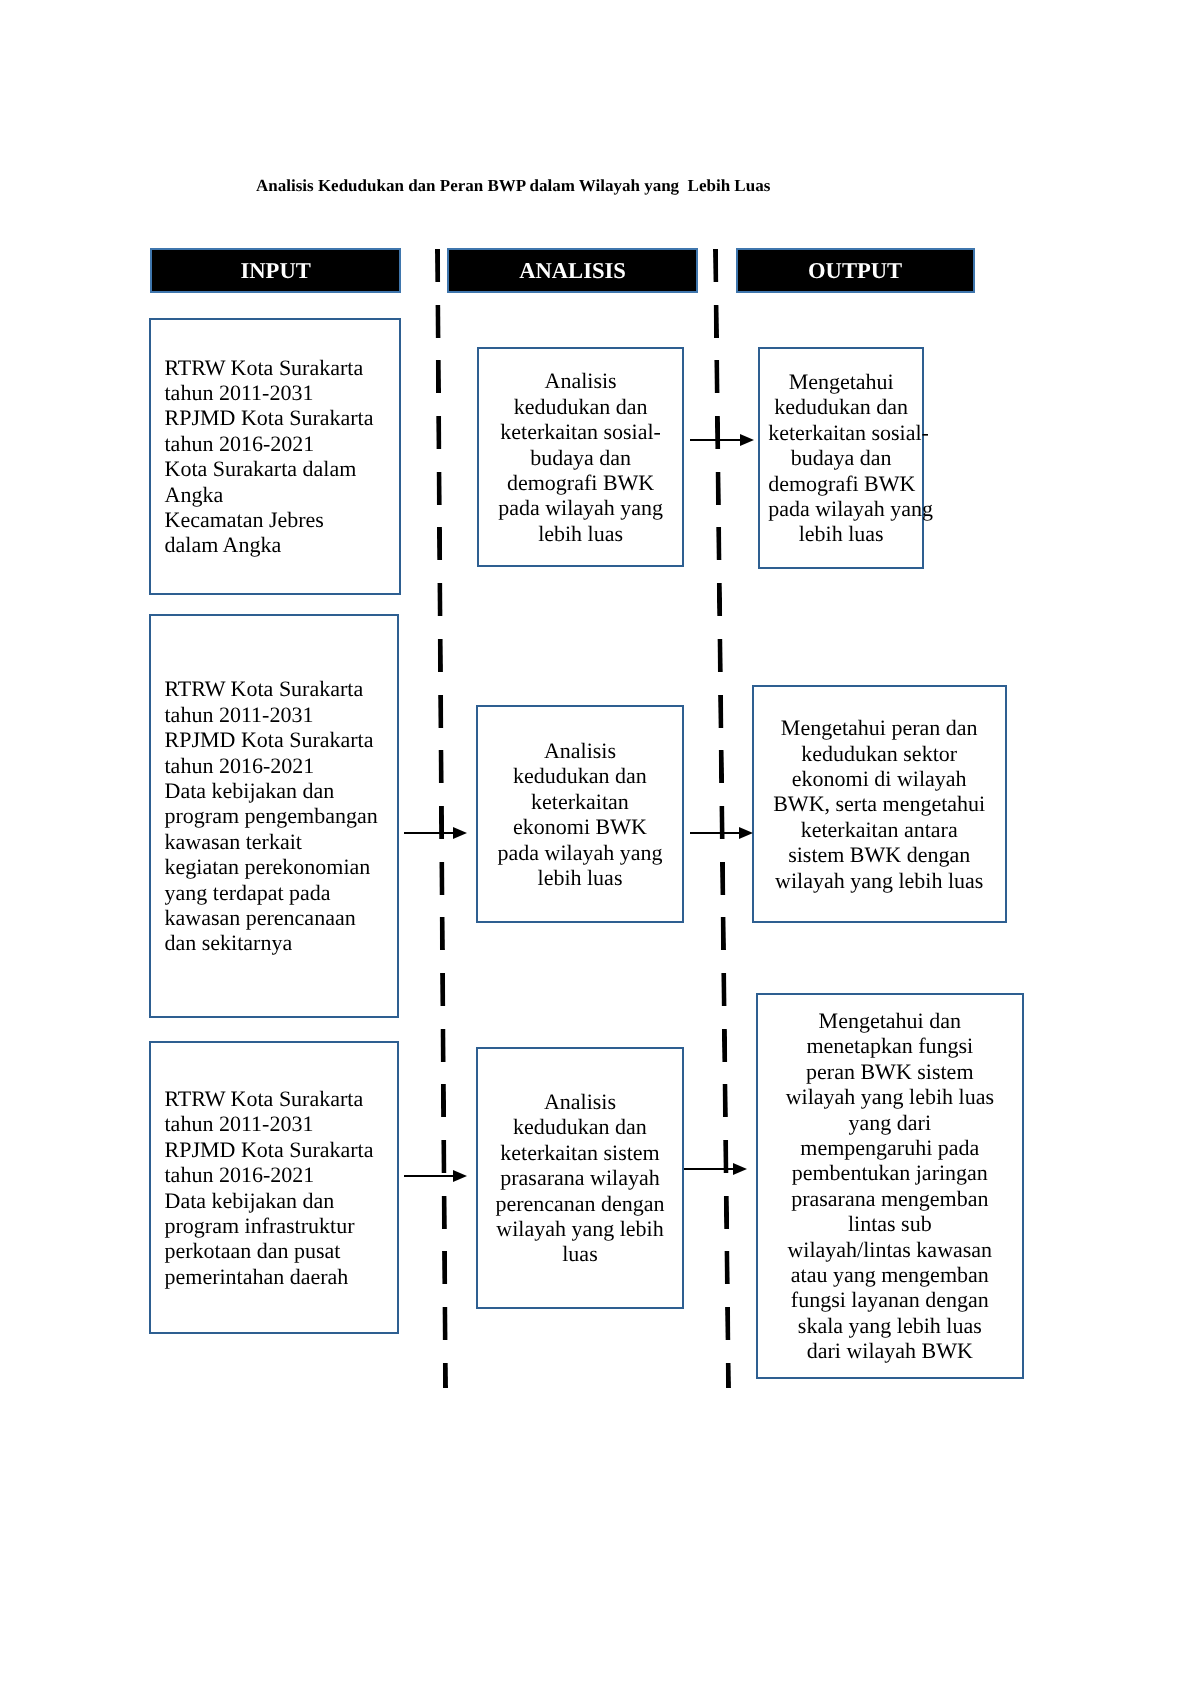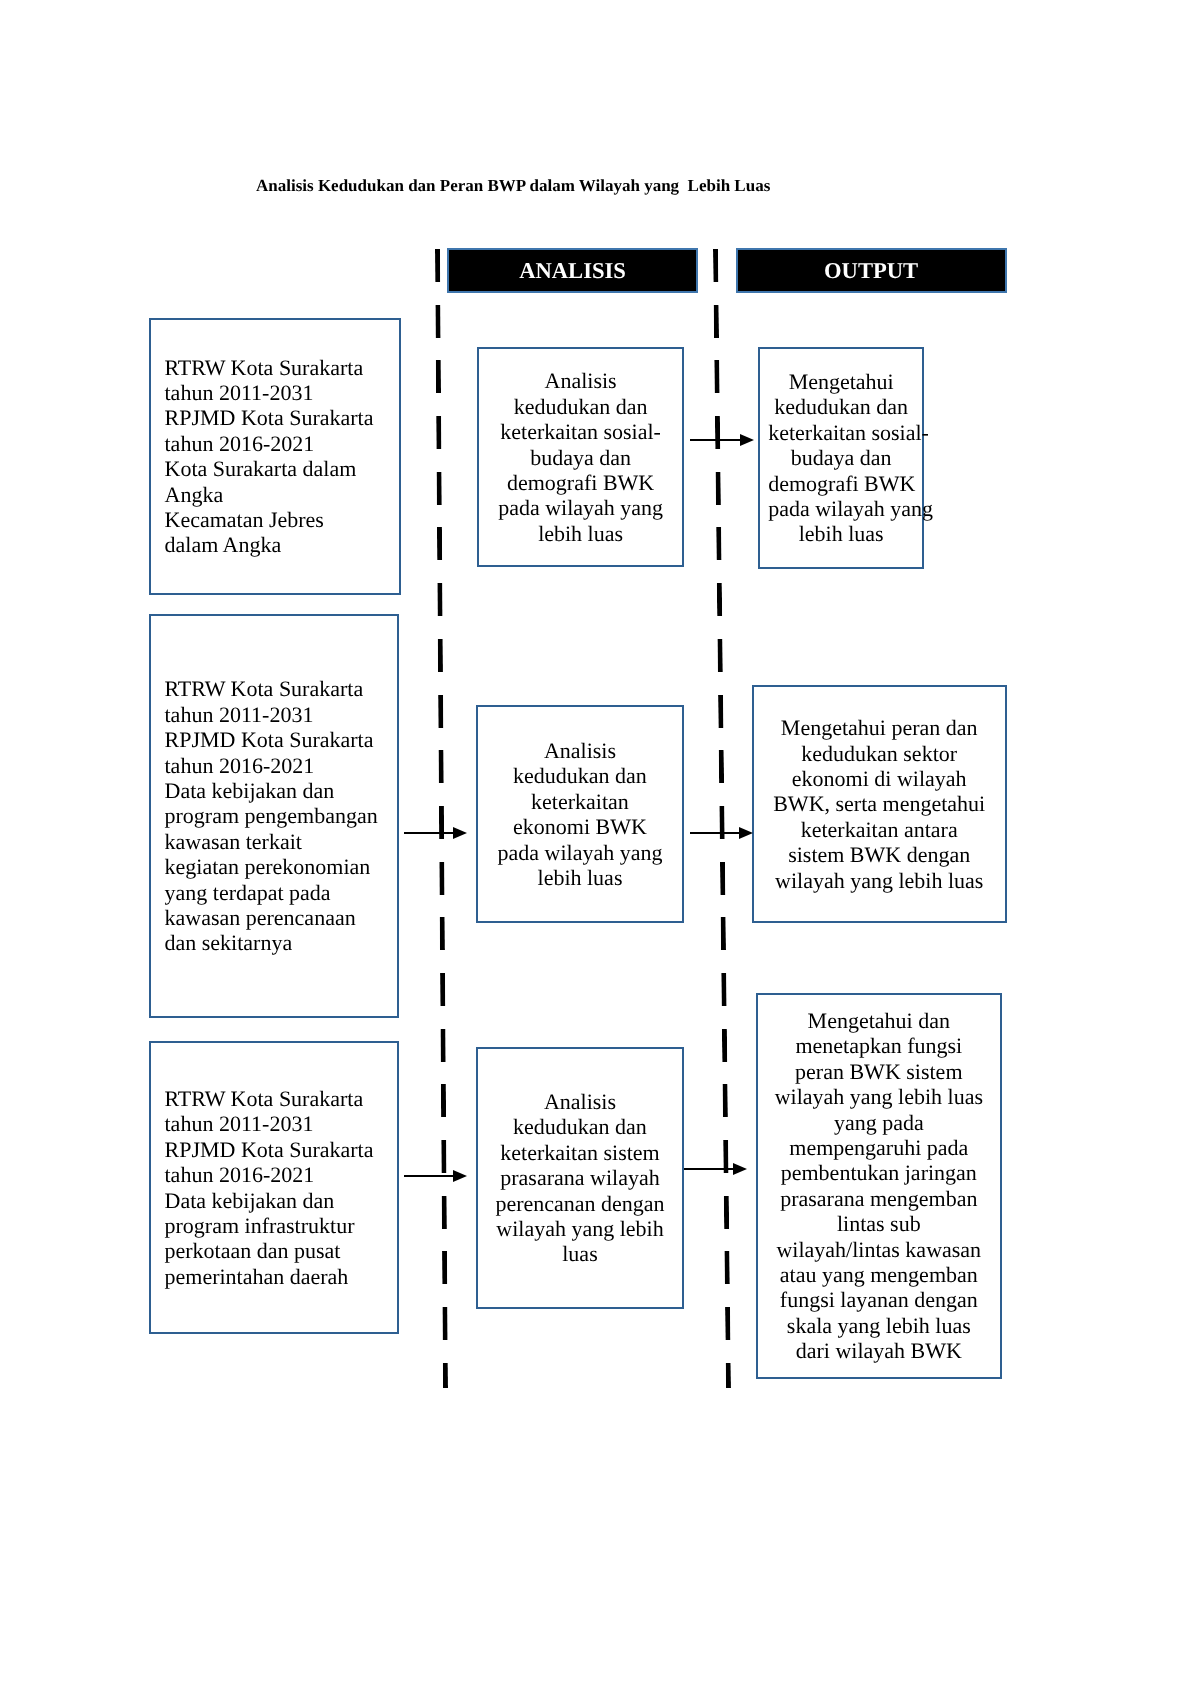--- a/index.html
+++ b/index.html
@@ -28,24 +28,27 @@
   .arrow .shaft{position:absolute;left:0;top:0;height:2px;right:12px;background:#000;}
   .arrow .head{position:absolute;right:0;top:1px;transform:translateY(-50%);width:0;height:0;
                border-top:6px solid transparent;border-bottom:6px solid transparent;border-left:14px solid #000;}
 </style>
 </head>
 <body>
 
 <div id="page">
   <div class="abs doc-title" style="left:256px;top:177px;">Analisis Kedudukan dan Peran BWP dalam Wilayah yang  Lebih Luas</div>
 
+  <div class="abs hdr-box" style="left:149.9px;top:247.9px;width:251.5px;height:45.1px;">
+    <span>INPUT</span>
+  </div>
   <div class="abs hdr-box" style="left:446.7px;top:247.9px;width:251.7px;height:45.1px;">
     <span>ANALISIS</span>
   </div>
-  <div class="abs hdr-box" style="left:735.6px;top:247.9px;width:271px;height:45.1px;">
+  <div class="abs hdr-box" style="left:735.6px;top:247.9px;width:239px;height:45.1px;">
     <span>OUTPUT</span>
   </div>
 
   <div class="vdash" style="left:434.5px;top:248.5px;height:1139px;transform:skewX(0.402deg);transform-origin:0 0;">
       <i></i>
       <i></i>
       <i></i>
       <i></i>
       <i></i>
       <i></i>
@@ -189,27 +192,27 @@
     <div class="txt">
         <div class="ln">Analisis</div>
         <div class="ln">kedudukan dan</div>
         <div class="ln">keterkaitan sistem</div>
         <div class="ln">prasarana wilayah</div>
         <div class="ln">perencanan dengan</div>
         <div class="ln">wilayah yang lebih</div>
         <div class="ln">luas</div>
       </div>
   </div>
-  <div class="abs content-box align-center" style="left:755.8px;top:993px;width:246px;height:385.5px;padding:0 8px;">
+  <div class="abs content-box align-center" style="left:755.8px;top:993px;width:268px;height:385.5px;padding:0 8px;">
     <div class="txt">
         <div class="ln">Mengetahui dan</div>
         <div class="ln">menetapkan fungsi</div>
         <div class="ln">peran BWK sistem</div>
         <div class="ln">wilayah yang lebih luas</div>
-        <div class="ln">yang pada</div>
+        <div class="ln">yang dari</div>
         <div class="ln">mempengaruhi pada</div>
         <div class="ln">pembentukan jaringan</div>
         <div class="ln">prasarana mengemban</div>
         <div class="ln">lintas sub</div>
         <div class="ln">wilayah/lintas kawasan</div>
         <div class="ln">atau yang mengemban</div>
         <div class="ln">fungsi layanan dengan</div>
         <div class="ln">skala yang lebih luas</div>
         <div class="ln">dari wilayah BWK</div>
       </div>

